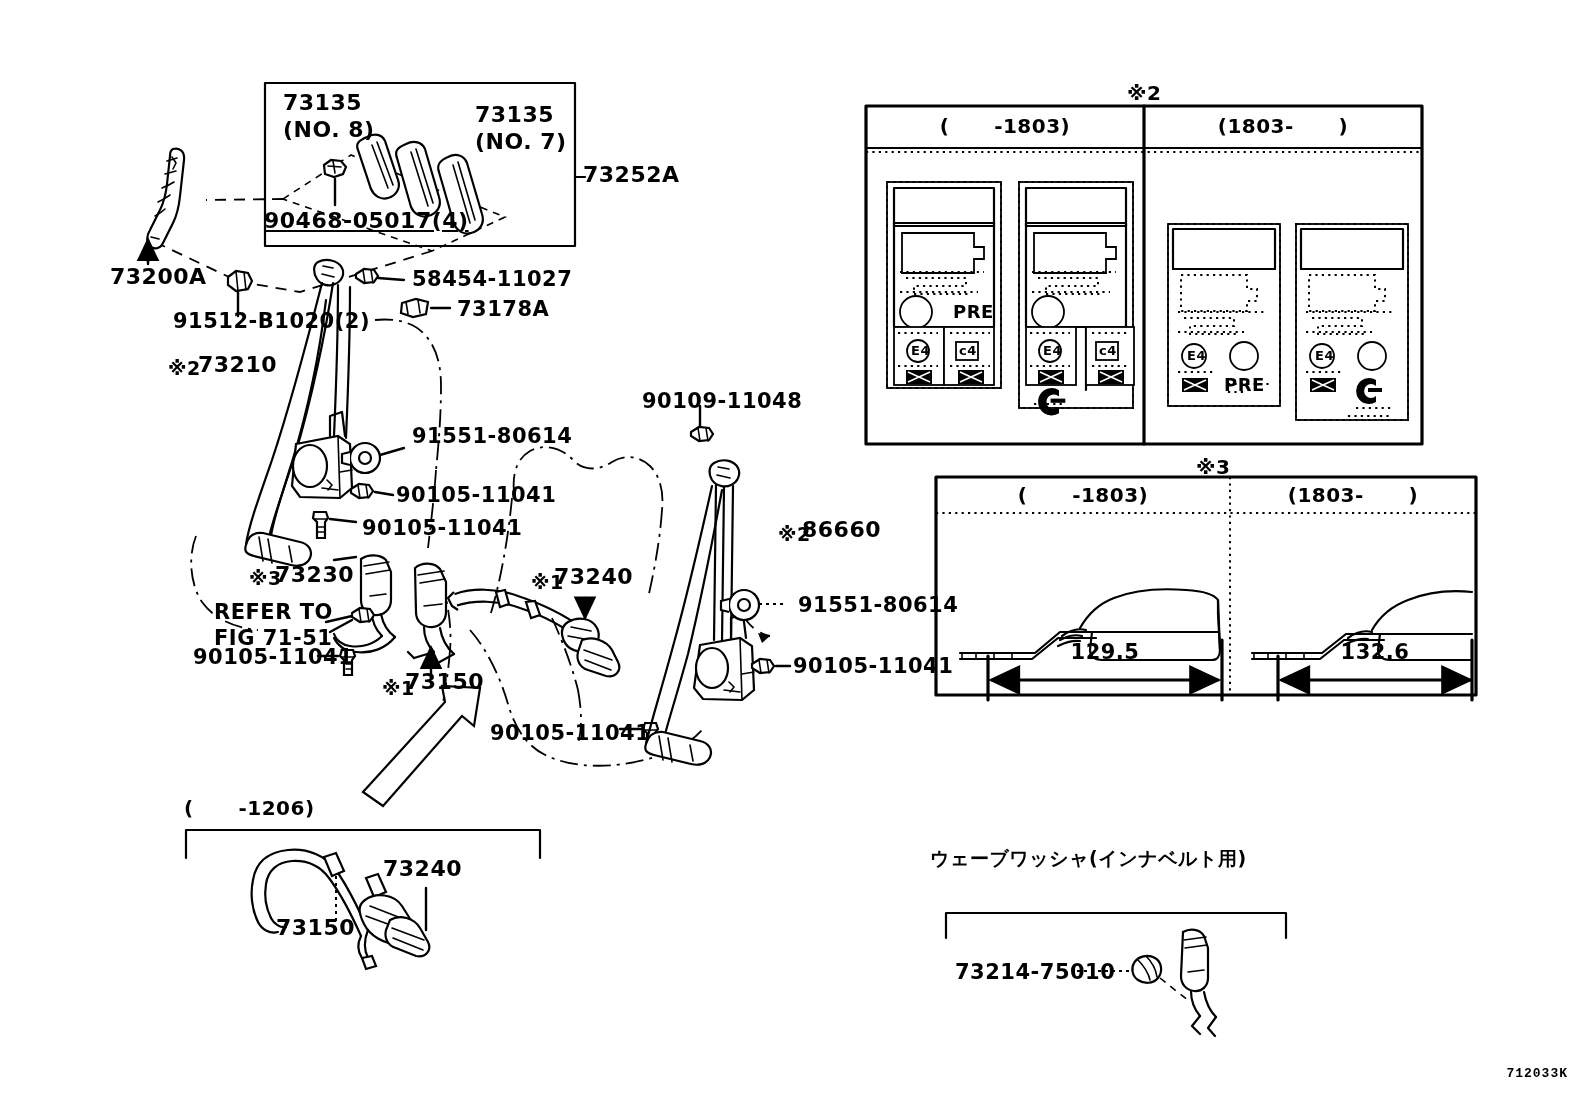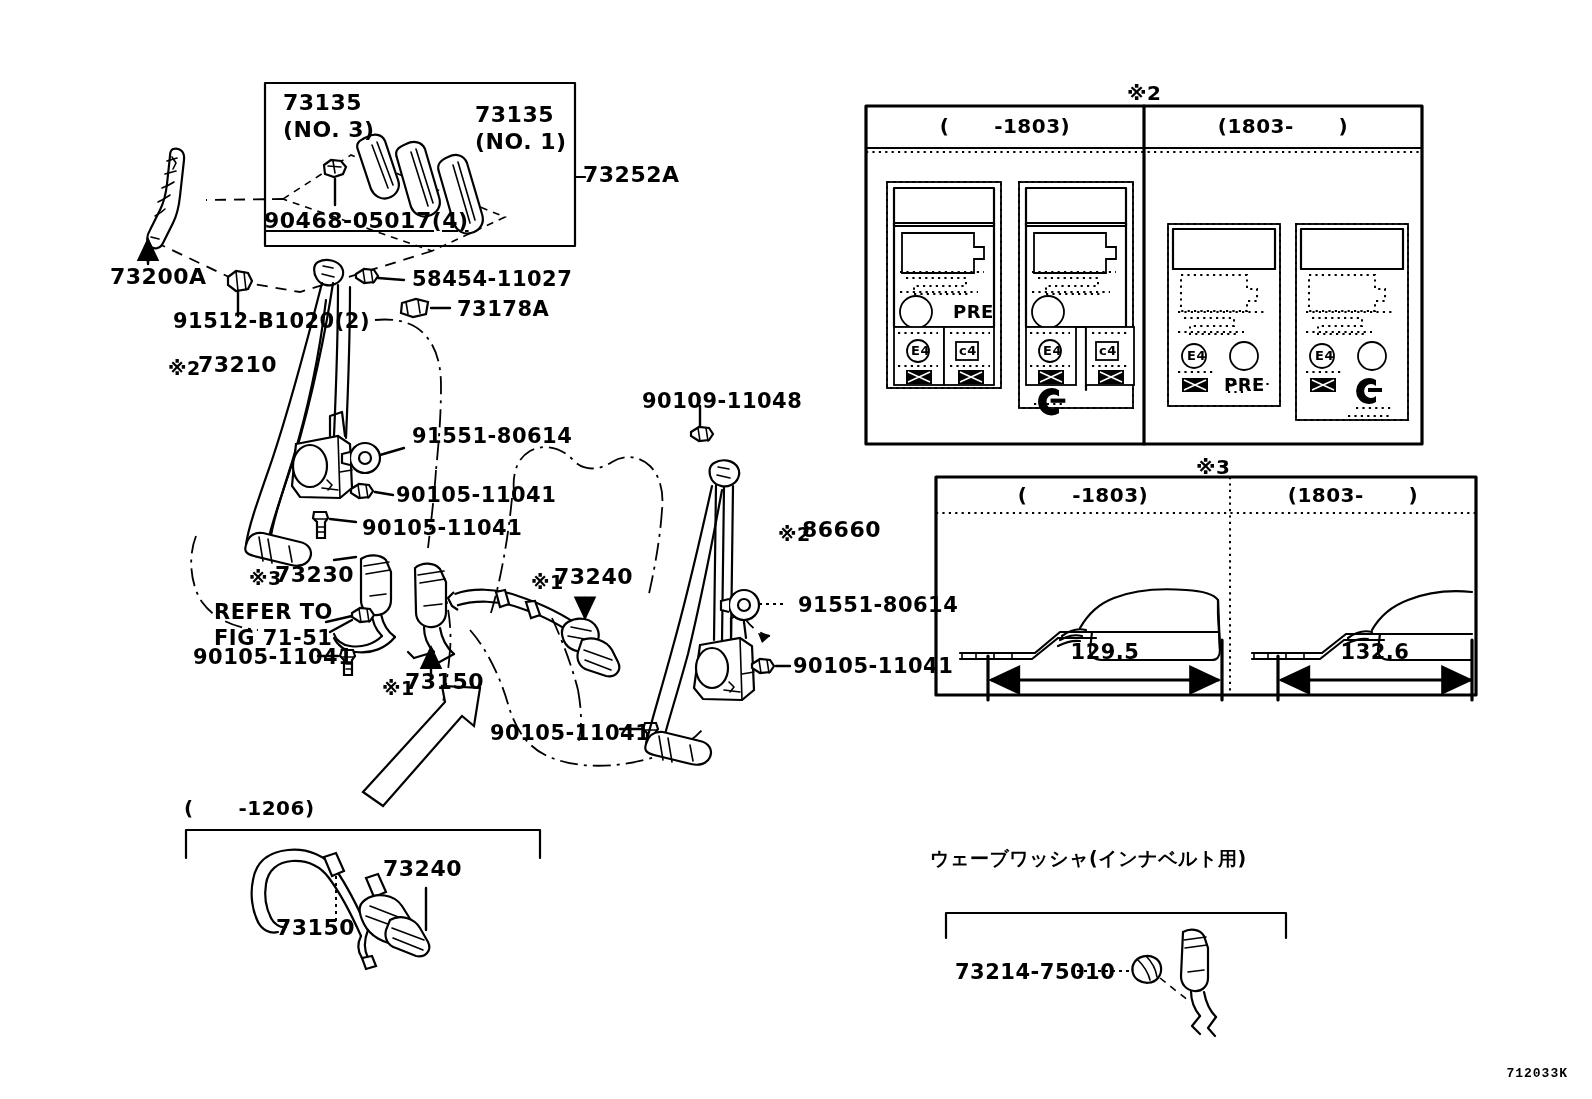--- a/index.html
+++ b/index.html
@@ -522,22 +522,22 @@
                C1153,984 1144,984 1138,980 C1132,976 1131,968 1134,963 Z" class="fillw"></path>
       <path d="M1138,960 C1144,966 1148,972 1150,980" class="sthin"></path>
       <path d="M1146,956 C1152,962 1156,970 1157,977" class="sthin"></path>
       <path d="M1129,971 L1072,971" class="leadd"></path>
 
       <path d="M1160,978 C1170,986 1180,994 1188,1000" class="dashfine"></path>
     </g>
 
   </svg>
 
-  <div class="lbl sz22 multiline" style="left:283px;top:90px;"><span>73135</span><br><span>(NO. 3)</span></div>
-  <div class="lbl sz22 multiline" style="left:475px;top:102px;"><span>73135</span><br><span>(NO. 1)</span></div>
+  <div class="lbl sz22 multiline" style="left:283px;top:90px;"><span>73135</span><br><span>(NO. 8)</span></div>
+  <div class="lbl sz22 multiline" style="left:475px;top:102px;"><span>73135</span><br><span>(NO. 7)</span></div>
   <div class="lbl sz22" style="left:264px;top:209px;text-decoration:underline;">90468-05017(4)</div>
   <div class="lbl sz22" style="left:583px;top:163px;">73252A</div>
 
   <div class="lbl sz22" style="left:110px;top:265px;">73200A</div>
   <div class="lbl sz21" style="left:173px;top:310px;">91512-B1020(2)</div>
   <div class="lbl sz19" style="left:168px;top:358px;">※2</div>
   <div class="lbl sz22" style="left:198px;top:353px;">73210</div>
 
   <div class="lbl sz21" style="left:412px;top:268px;">58454-11027</div>
   <div class="lbl sz21" style="left:457px;top:298px;">73178A</div>

